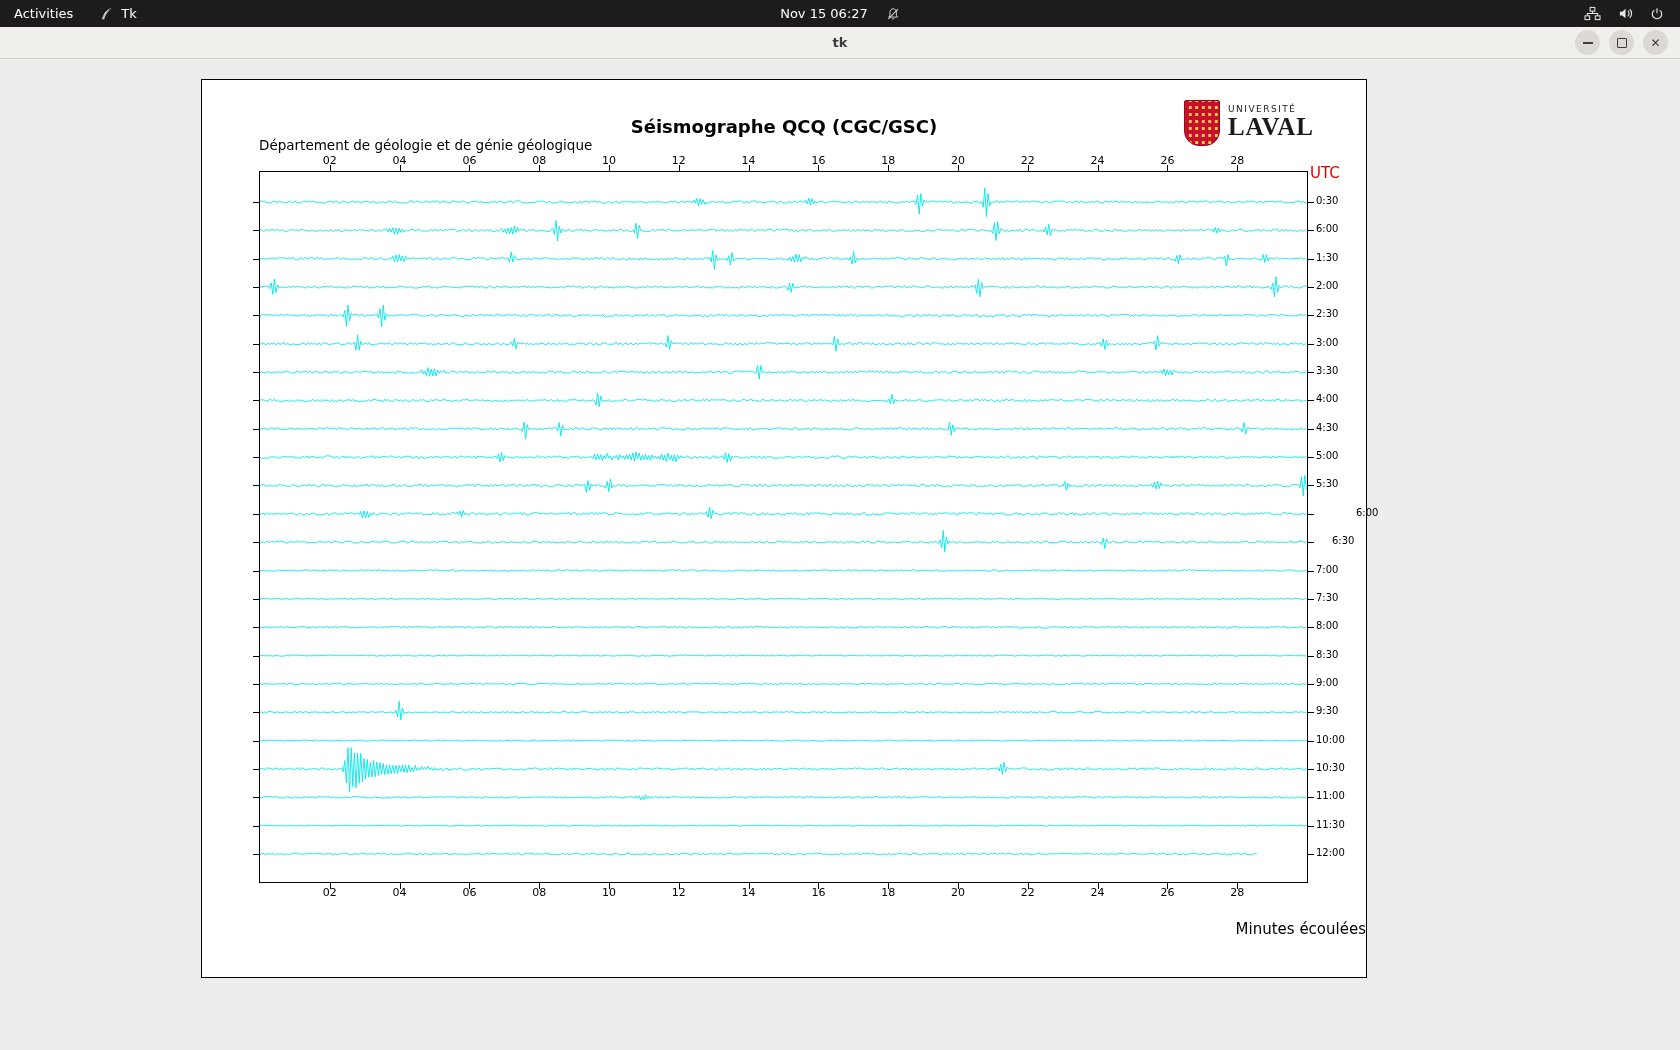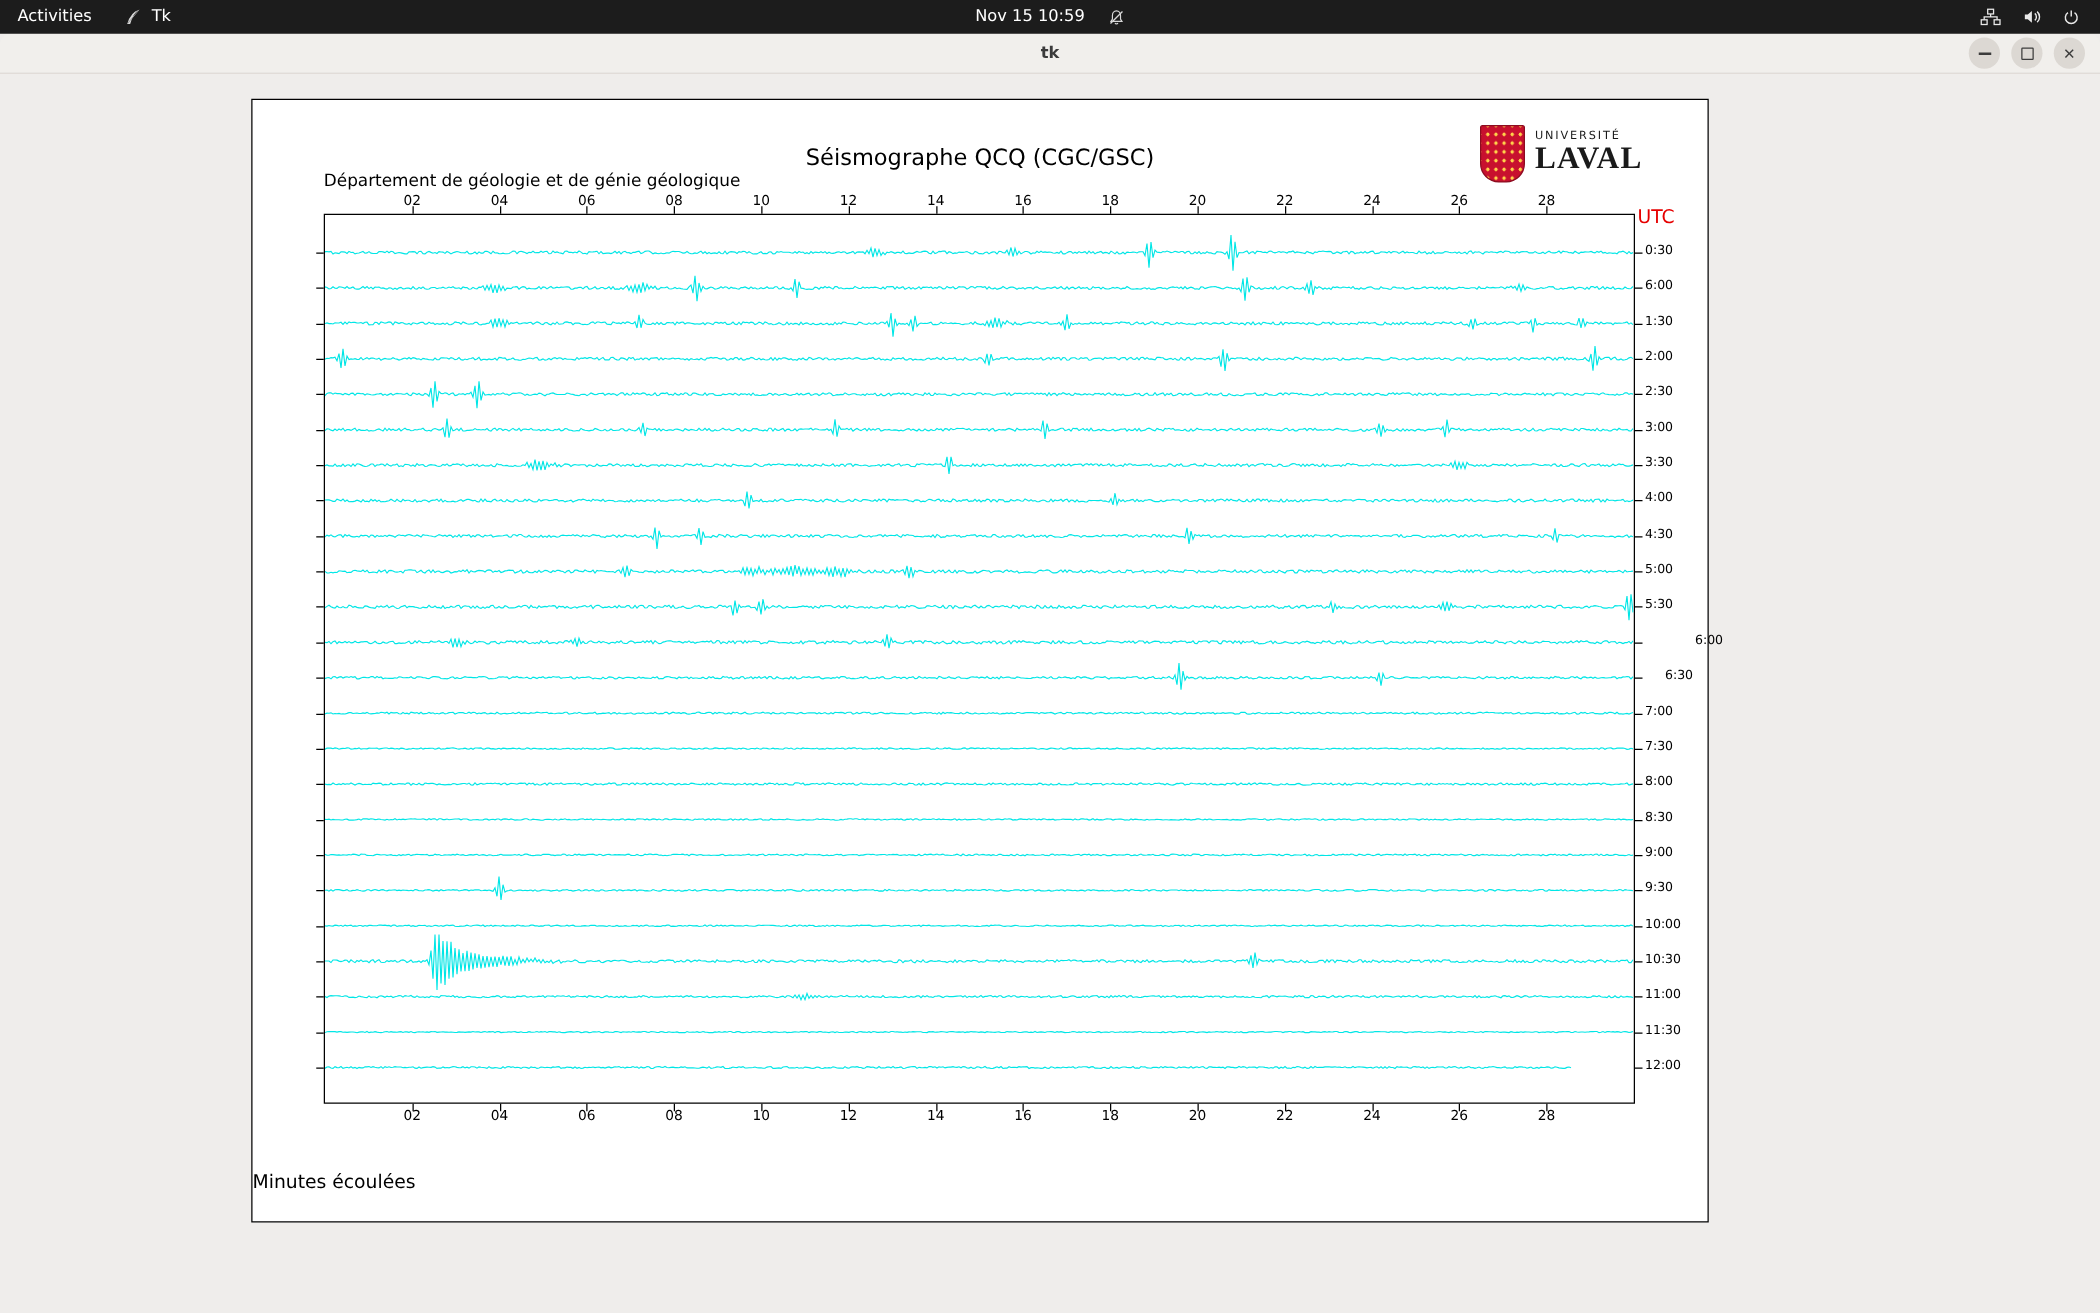--- a/index.html
+++ b/index.html
@@ -43,21 +43,21 @@
   .panel{
     position:absolute;left:201px;top:20px;width:1164px;height:897px;
     background:#ffffff;border:1px solid #000000;
   }
   .dept{
     position:absolute;left:57px;top:19px;font-size:13.5px;color:#000;
     line-height:18.5px;white-space:pre;
   }
   .chart-title{
     position:absolute;left:0;right:0;top:36px;text-align:center;
-    font-size:18px;color:#000;
+    font-size:18px;color:#000;font-weight:bold;
   }
   
   .logo{position:absolute;right:52px;top:20px;display:flex;align-items:flex-start;gap:8px;}
   .logo-shield{
     width:34px;height:44px;background:#c8102e;border-radius:2px 2px 15px 15px;
     background-image:radial-gradient(#ffd24a 1.4px, rgba(0,0,0,0) 1.5px);
     background-size:6.5px 7px;background-position:2px 3px;
     border:1px solid #8d0c20;
   }
   .logo-text{display:flex;flex-direction:column;margin-top:4px;}
@@ -70,22 +70,22 @@
   }
   .plot-box svg{position:absolute;left:0;top:0;}
   .x-lab{position:absolute;width:28px;text-align:center;font-size:11px;color:#000;}
   .tickv{position:absolute;width:1px;background:#000;}
   .tickh{position:absolute;height:1px;background:#000;}
   .row-lab{position:absolute;font-size:10px;color:#000;white-space:nowrap;}
   .utc-lab{
     position:absolute;left:1108px;top:84px;color:#e60000;font-size:15px;
   }
   .xlabel{
-    position:absolute;left:0;right:0;top:840px;text-align:left;
-    font-size:15px;color:#000;margin-top:16px;
+    position:absolute;left:0;right:0;top:840px;text-align:right;
+    font-size:15px;color:#000;
   }
 </style>
 </head>
 <body>
 
 <div class="topbar">
   <div class="left">
     <span class="tb-item">
       <span>Activities</span>
     </span>
@@ -94,21 +94,21 @@
         <svg width="15" height="15" viewBox="0 0 16 16">
           <path d="M3 14 Q6 4 13 2 Q8 5 5.5 14 Z" fill="#d8d8d8"></path>
           <path d="M3 14 L13 2" stroke="#9a9a9a" stroke-width="0.8" fill="none"></path>
         </svg>
       </span>
       <span>Tk</span>
     </span>
   </div>
   <div class="center">
     <span class="tb-item">
-      <span>Nov 15  10:59</span>
+      <span>Nov 15  06:27</span>
     </span>
     <span class="tb-icon">
       <svg width="14" height="14" viewBox="0 0 16 16">
         <path d="M8 2 C5.5 2 4.3 4 4.3 6.2 L4.3 9.5 L3 11.5 L13 11.5 L11.7 9.5 L11.7 6.2 C11.7 4 10.5 2 8 2 Z" fill="none" stroke="#d8d8d8" stroke-width="1.1"></path>
         <path d="M6.7 13 A1.4 1.4 0 0 0 9.3 13" fill="none" stroke="#d8d8d8" stroke-width="1.1"></path>
         <path d="M2.5 13.5 L13.5 2.5" stroke="#d8d8d8" stroke-width="1.2"></path>
       </svg>
     </span>
   </div>
   <div class="right">

